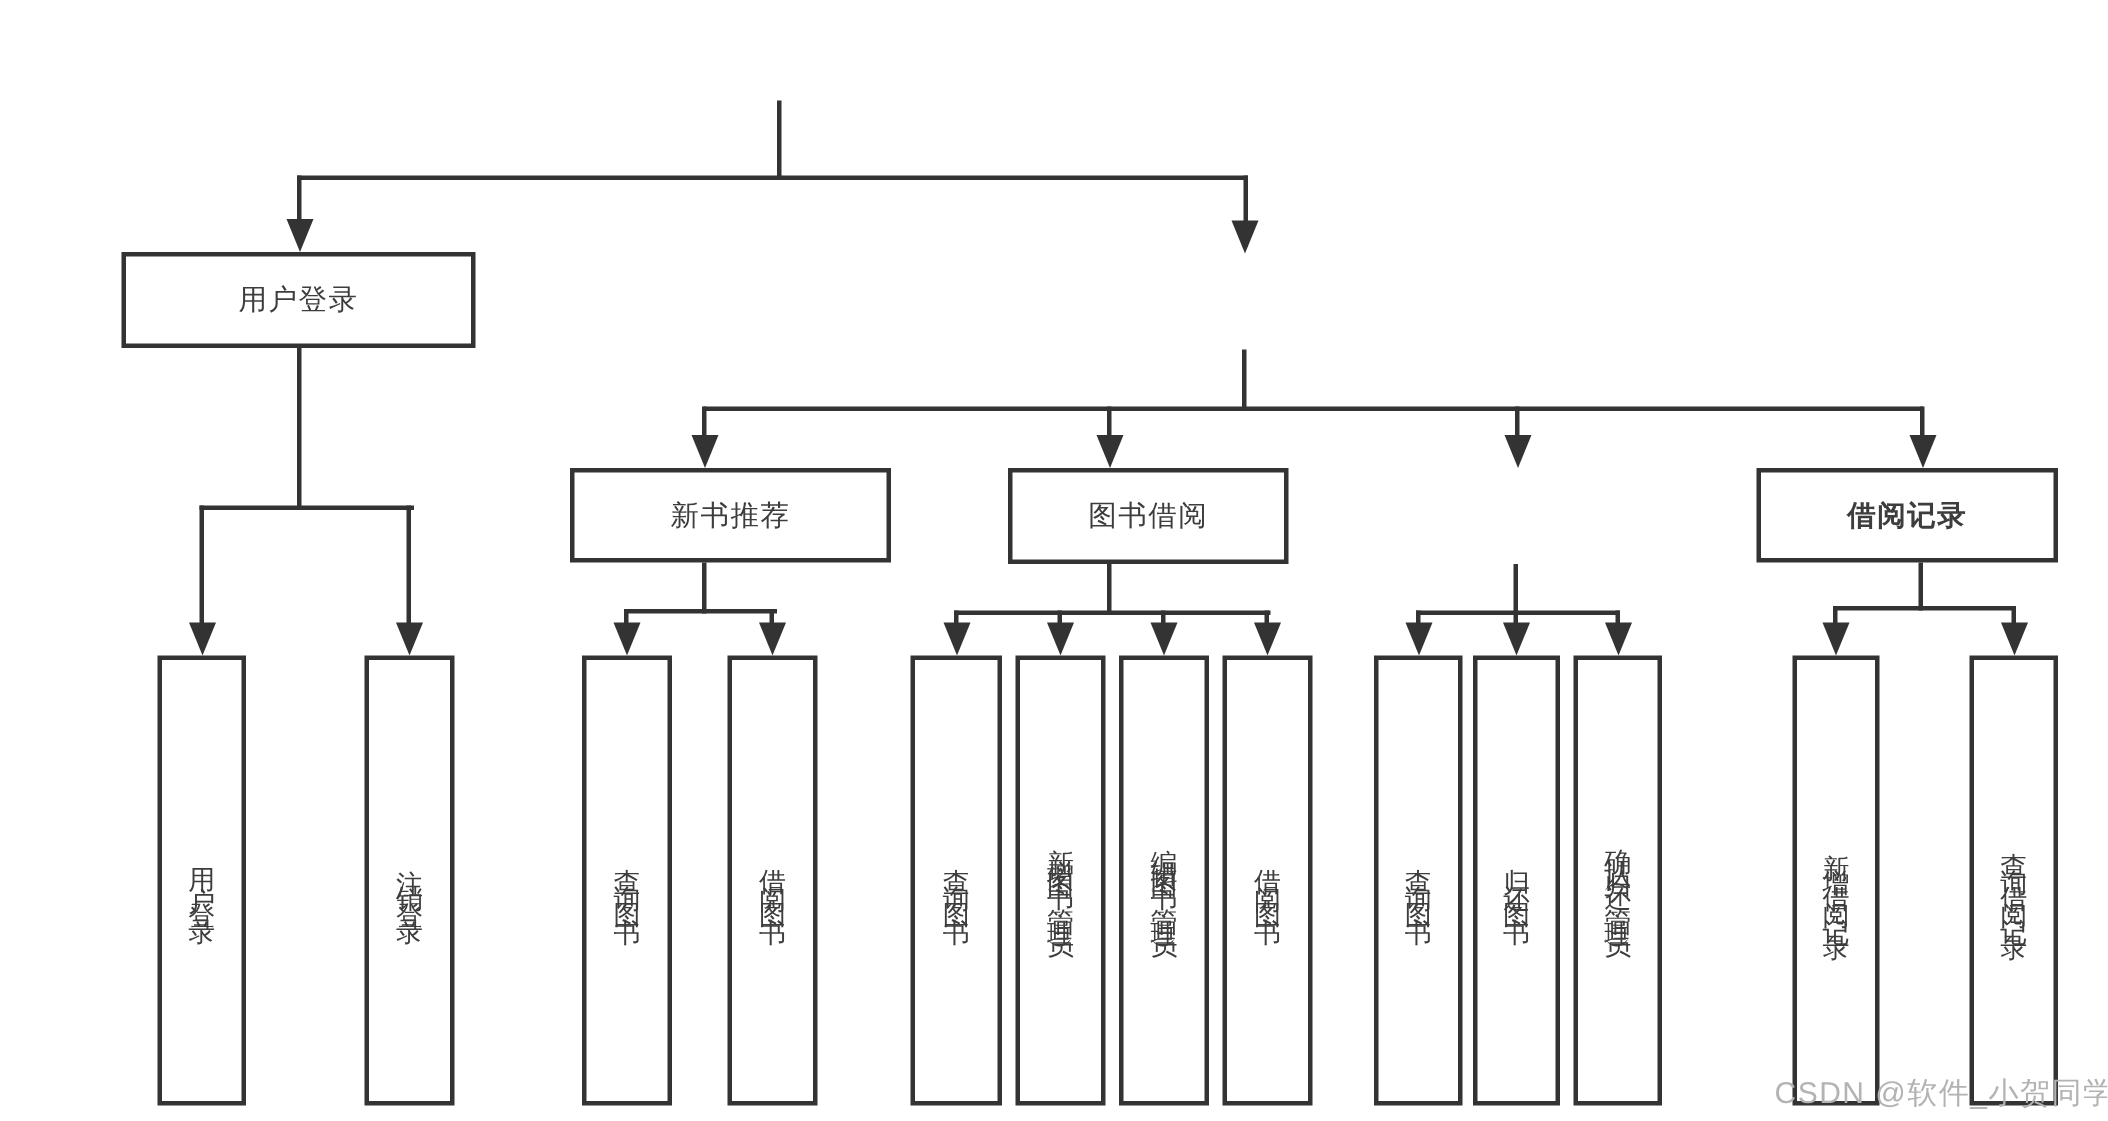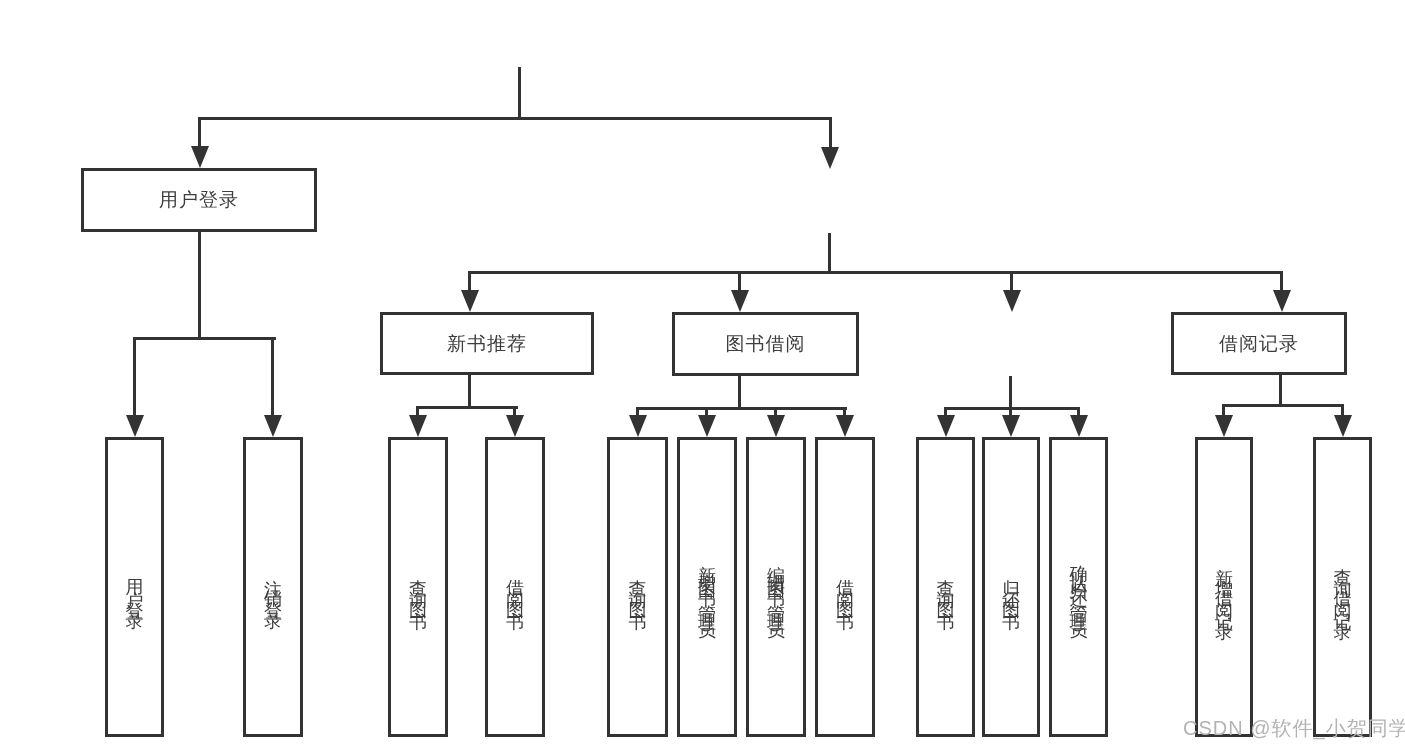--- a/index.html
+++ b/index.html
@@ -42,21 +42,21 @@
 </head>
 <body>
 
 <div id="canvas">
 
 
   <div class="hbox" style="left:81px;top:168px;width:236px;height:64px;">用户登录</div>
 
   <div class="hbox" style="left:380px;top:312px;width:214px;height:63px;text-align:center;">新书推荐</div>
   <div class="hbox" style="left:632px;top:312px;width:187px;height:64px;margin-left:40px;">图书借阅</div>
-  <div class="hbox" style="left:1171px;top:312px;width:176px;height:63px;">借阅记录</div>
+  <div class="hbox" style="left:1171px;top:312px;width:201px;height:63px;font-weight:bold;">借阅记录</div>
 
   <div class="vbox" style="left:105px;width:59px;">用户登录</div>
   <div class="vbox" style="left:243px;width:60px;">注销登录</div>
 
   <div class="vbox" style="left:388px;width:60px;">查询图书</div>
   <div class="vbox" style="left:485px;width:60px;">借阅图书</div>
 
   <div class="vbox" style="left:607px;width:61px;">查询图书</div>
   <div class="vbox long" style="left:677px;width:60px;">新增图书（管理员）</div>
   <div class="vbox long" style="left:746px;width:60px;">编辑图书（管理员）</div>

